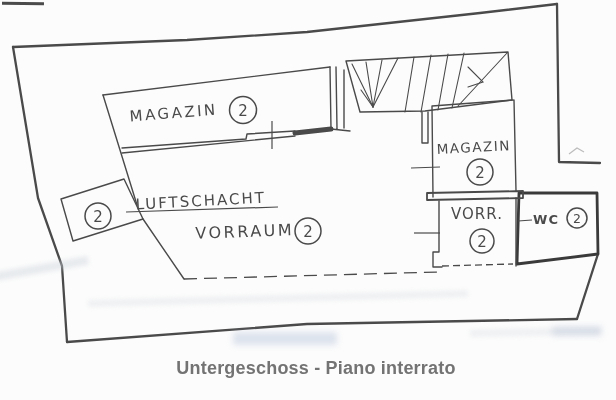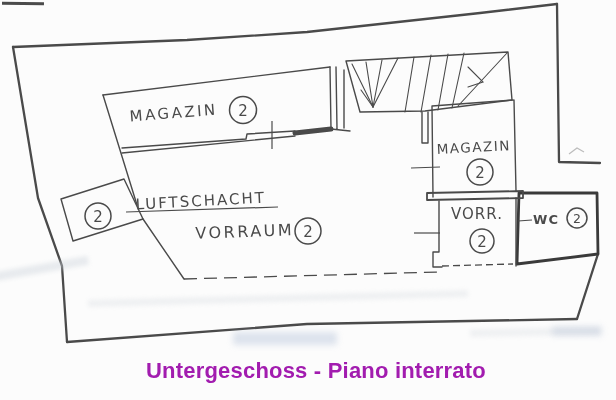--- a/index.html
+++ b/index.html
@@ -7,22 +7,22 @@
     position:relative;width:616px;height:400px;overflow:hidden;
     background:#fcfcfc;
     font-family:"DejaVu Sans", sans-serif;
   }
   svg{position:absolute;left:0;top:0;}
   .plan-label{font-family:"DejaVu Sans", sans-serif;}
   .caption{
     position:absolute;left:76px;top:358px;width:480px;height:32px;
     text-align:center;
     font-family:"Liberation Sans", sans-serif;
-    font-size:22px;font-weight:bold;letter-spacing:0.2px;
-    color:#a21caf;
+    font-size:18px;font-weight:bold;letter-spacing:0.2px;
+    color:#737373;
   }
   .artifact{position:absolute;pointer-events:none;}
   .streak1{left:-6px;top:264px;width:95px;height:9px;background:#ccd3db;opacity:.42;filter:blur(2px);transform:rotate(-10deg);}
   .streak2{left:88px;top:295px;width:380px;height:7px;background:#d9dde2;opacity:.38;filter:blur(2px);transform:rotate(-1.5deg);}
   .streak3{left:470px;top:328px;width:130px;height:8px;background:#d9dde2;opacity:.35;filter:blur(2px);transform:rotate(-1deg);}
   .ghost1{left:233px;top:332px;width:104px;height:13px;background:#aebdd6;opacity:.40;filter:blur(3px);}
   .ghost2{left:552px;top:326px;width:50px;height:10px;background:#b6c2d6;opacity:.38;filter:blur(3px);}
   .corner-mark{left:2px;top:2px;width:42px;height:3px;background:#2c2c2c;opacity:.85;transform:rotate(1deg);}
 </style>
 </head>

